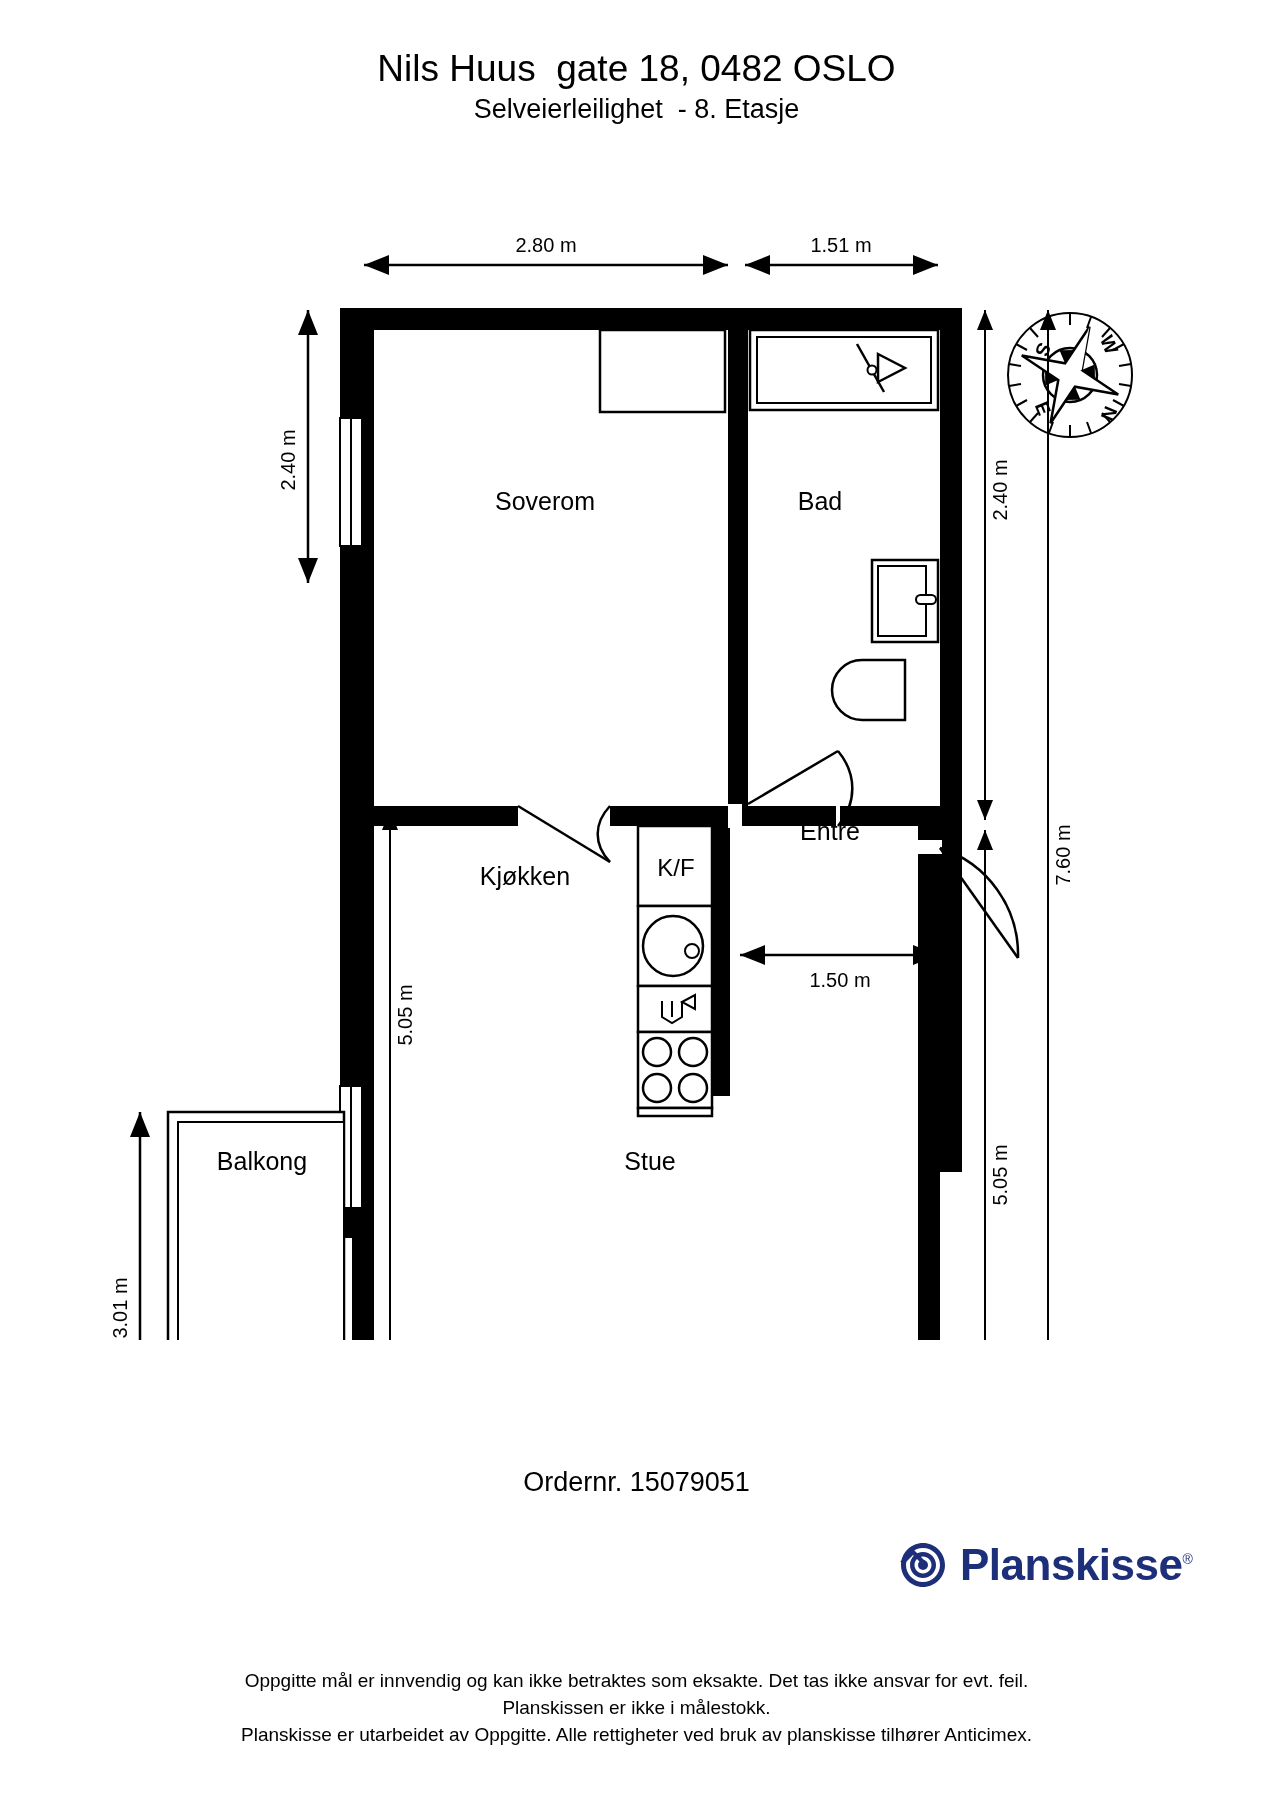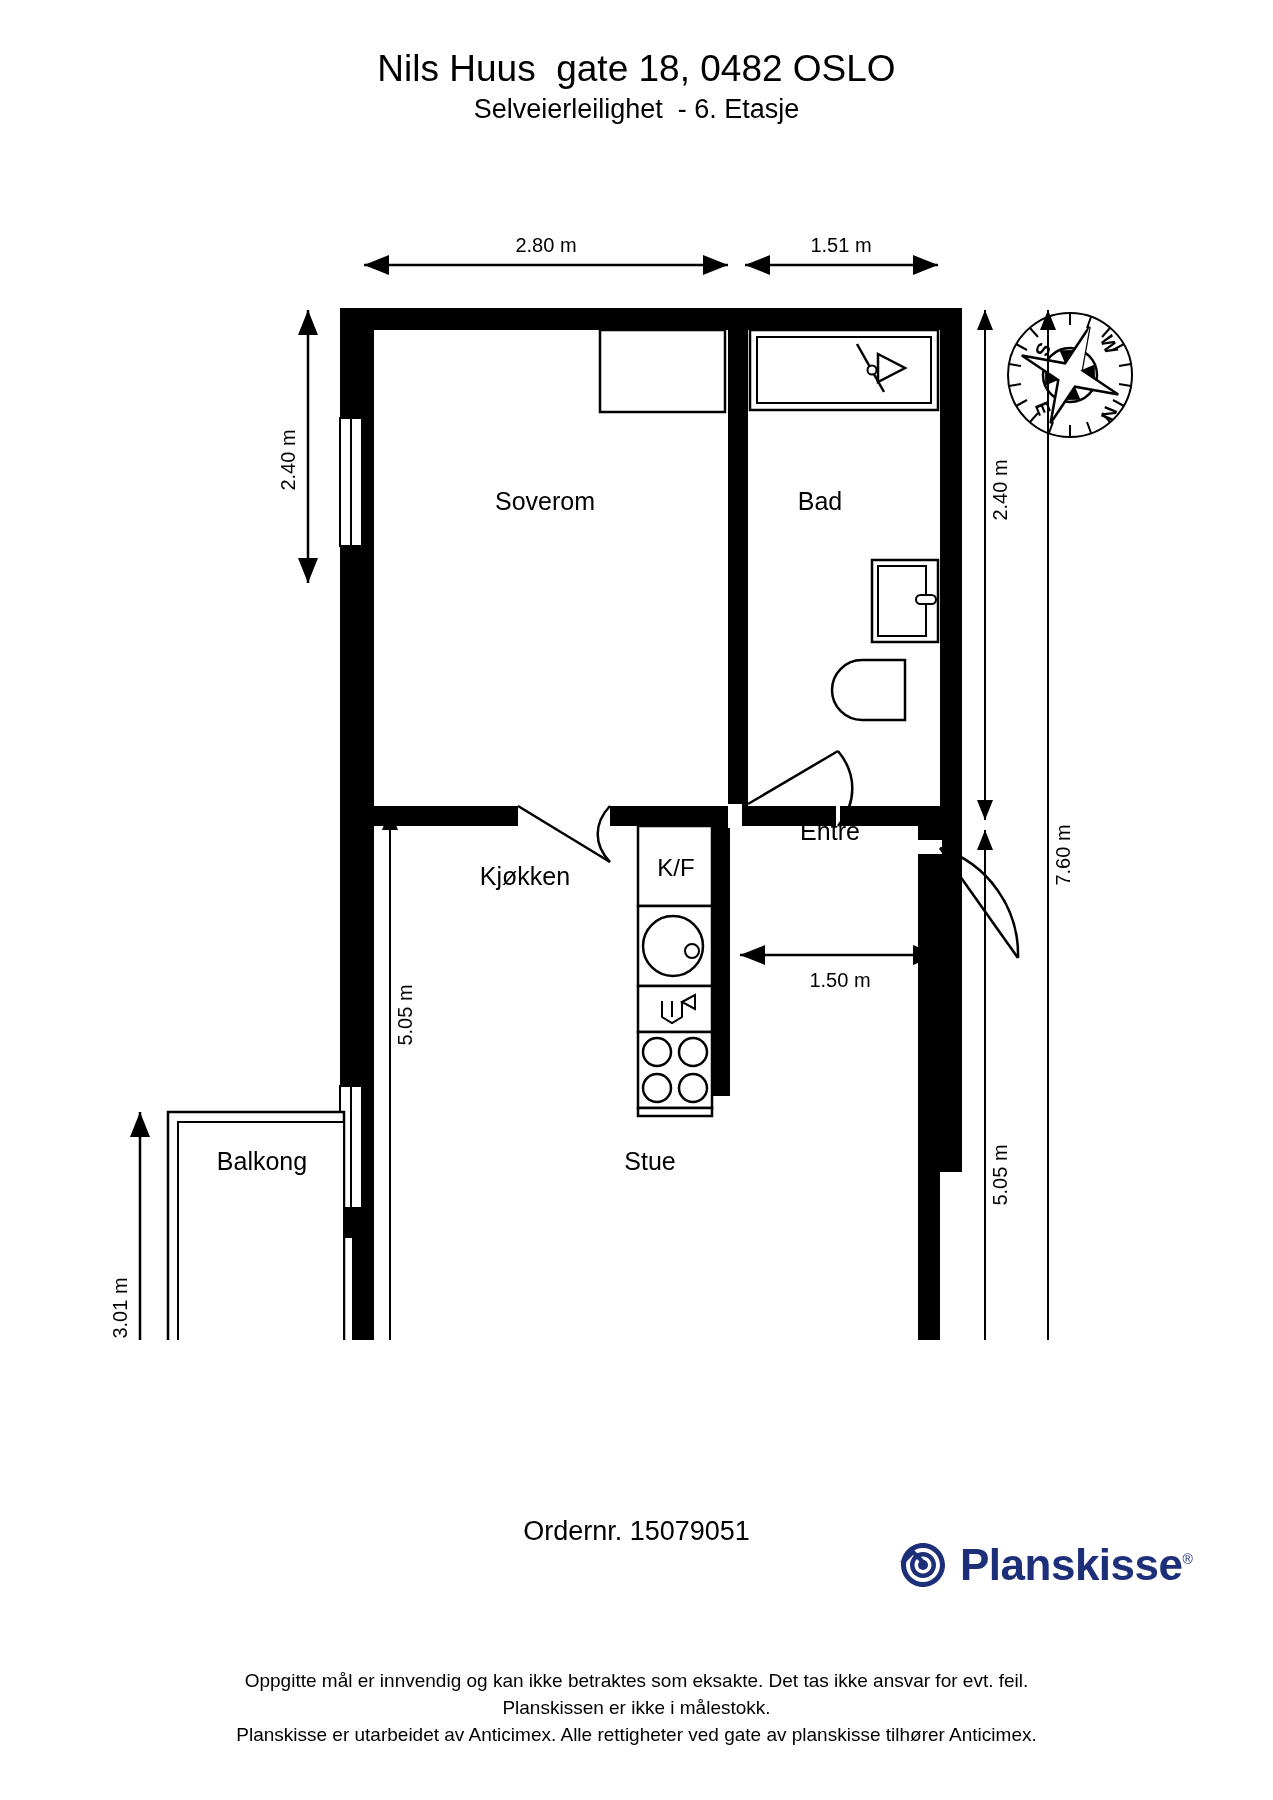--- a/index.html
+++ b/index.html
@@ -53,21 +53,21 @@
     width: 1273px;
     height: 1200px;
   }
   .plan-svg {
     display: block;
   }
 
   
   .ordernr {
     position: absolute;
-    top: 1516px;
+    top: 1467px;
     left: 0;
     width: 1273px;
     text-align: center;
     font-size: 27px;
   }
 
   
   .logo-block {
     position: absolute;
     top: 1540px;
@@ -116,21 +116,21 @@
   .dim-label { font-size: 20px; text-anchor: middle; }
   .compass-letter { font-size: 19px; font-weight: 700; text-anchor: middle; }
 </style>
 </head>
 <body>
 
 <div class="page">
 
   <div class="title-block">
     <div class="title-main">Nils Huus  gate 18, 0482 OSLO</div>
-    <div class="title-sub">Selveierleilighet  - 6. Etasje</div>
+    <div class="title-sub">Selveierleilighet  - 8. Etasje</div>
   </div>
 
   <div class="plan-wrap">
     <svg class="plan-svg" width="1273" height="1200" viewBox="0 0 1273 1200" xmlns="http://www.w3.org/2000/svg">
 
       <defs>
         <marker id="arrEnd" markerWidth="12" markerHeight="12" refX="10" refY="4" orient="auto" markerUnits="strokeWidth">
           <path d="M0,0 L10,4 L0,8 z" fill="#000"></path>
         </marker>
         <marker id="arrStart" markerWidth="12" markerHeight="12" refX="0" refY="4" orient="auto" markerUnits="strokeWidth">
@@ -378,16 +378,16 @@
         <circle cx="50" cy="50" r="10"></circle>
         <path d="M4 44 L30 18 L56 44 L44 44 L30 30 L16 44 Z"></path>
       </g>
     </svg>
     <div class="logo-word" style="color:#1e2f7a;"><span>Planskisse</span><span class="logo-reg">®</span></div>
   </div>
 
   <div class="footer">
     <div>Oppgitte mål er innvendig og kan ikke betraktes som eksakte. Det tas ikke ansvar for evt. feil.</div>
     <div>Planskissen er ikke i målestokk.</div>
-    <div>Planskisse er utarbeidet av Anticimex. Alle rettigheter ved gate av planskisse tilhører Anticimex.</div>
+    <div>Planskisse er utarbeidet av Oppgitte. Alle rettigheter ved bruk av planskisse tilhører Anticimex.</div>
   </div>
 
 </div>
 
 </body></html>

